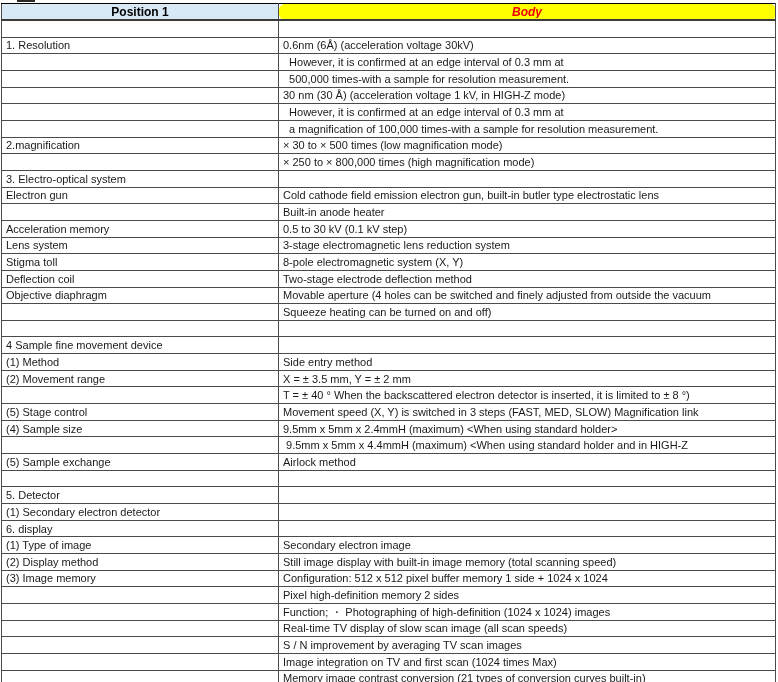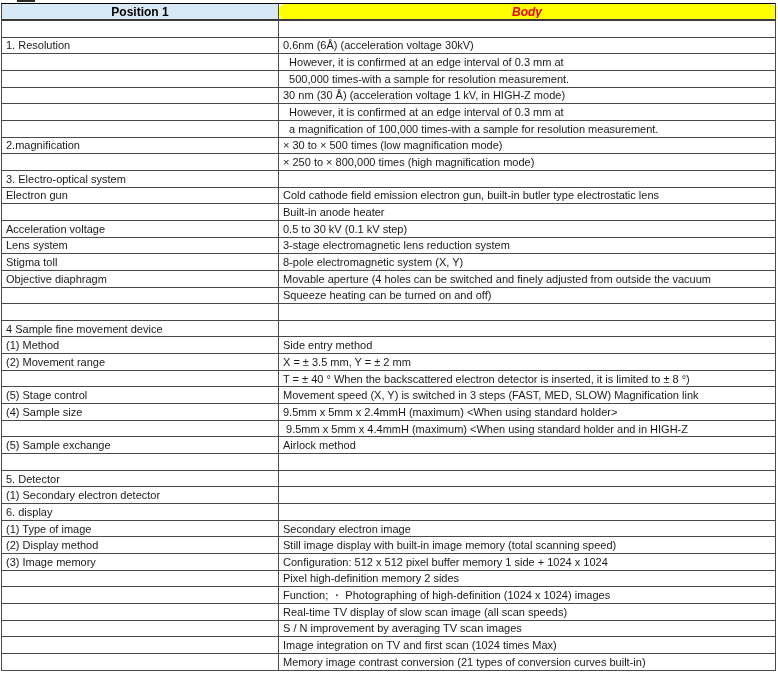--- a/index.html
+++ b/index.html
@@ -106,30 +106,34 @@
       </tr>
       <tr>
         <td>Electron gun</td>
         <td class="it">Cold cathode field emission electron gun, built-in butler type electrostatic lens</td>
       </tr>
       <tr>
         <td></td>
         <td class="it">Built-in anode heater</td>
       </tr>
       <tr>
-        <td class="it">Acceleration voltage</td>
+        <td class="it">Acceleration memory</td>
         <td class="it">0.5 to 30 kV (0.1 kV step)</td>
       </tr>
       <tr>
         <td class="it">Lens system</td>
         <td class="it">3-stage electromagnetic lens reduction system</td>
       </tr>
       <tr>
         <td class="it">Stigma toll</td>
         <td class="it">8-pole electromagnetic system (X, Y)</td>
+      </tr>
+      <tr>
+        <td class="it">Deflection coil</td>
+        <td class="it">Two-stage electrode deflection method</td>
       </tr>
       <tr>
         <td class="it">Objective diaphragm</td>
         <td class="it">Movable aperture (4 holes can be switched and finely adjusted from outside the vacuum</td>
       </tr>
       <tr>
         <td></td>
         <td class="it">Squeeze heating can be turned on and off)</td>
       </tr>
       <tr>

